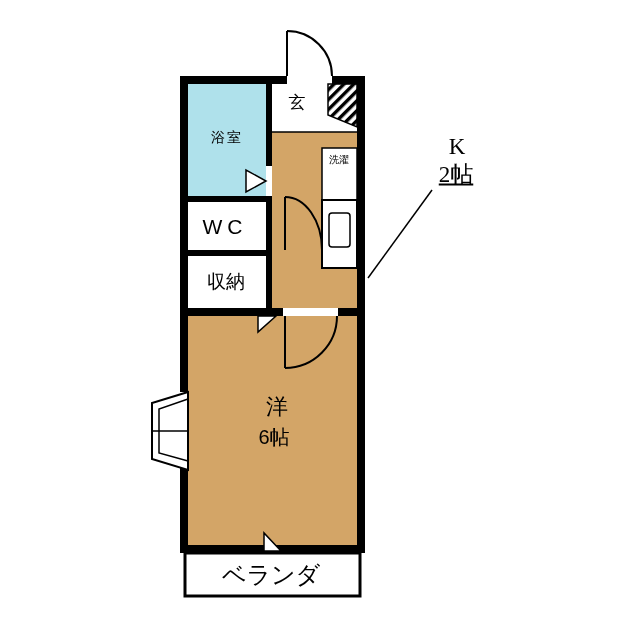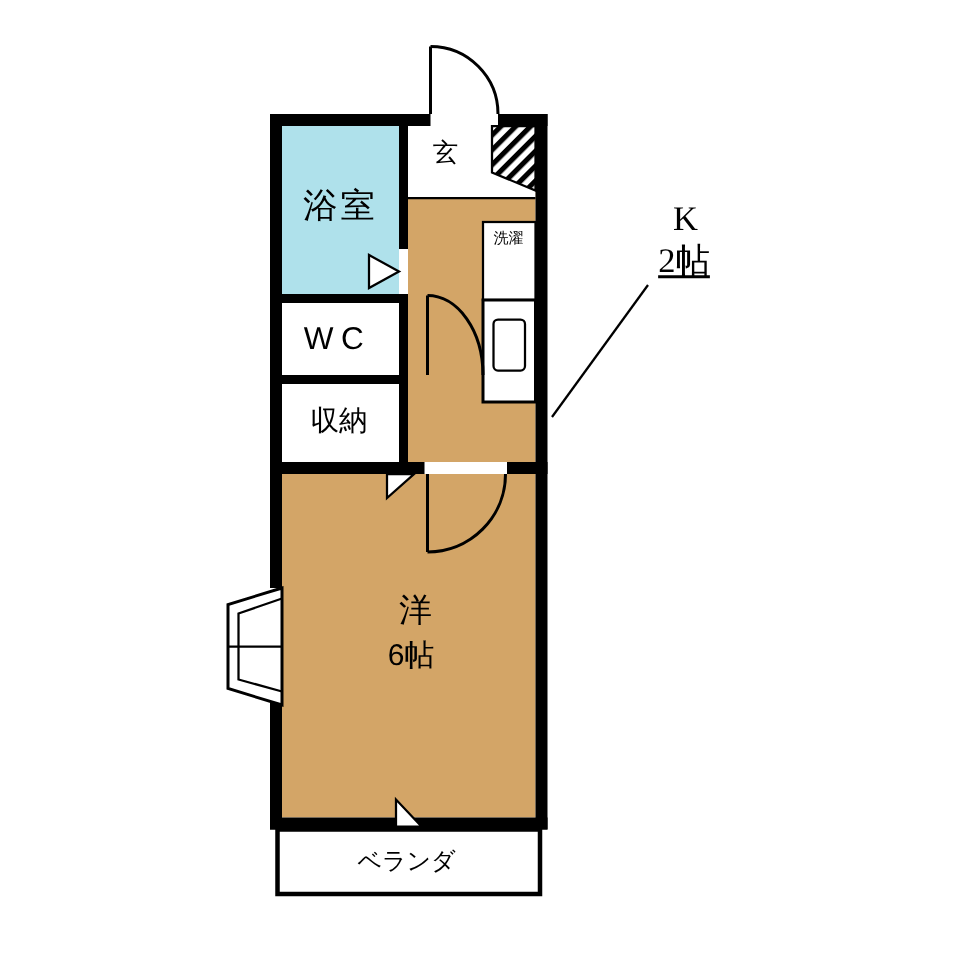--- a/index.html
+++ b/index.html
@@ -77,24 +77,24 @@
 
     <polygon points="246,170 246,192 266,181" fill="#ffffff" stroke="#000" stroke-width="1.5"></polygon>
     <polygon points="258,316 276,316 258,332" fill="#ffffff" stroke="#000" stroke-width="1.5"></polygon>
     <polygon points="264,533 264,551 281,551" fill="#ffffff" stroke="#000" stroke-width="1.5"></polygon>
 
     <rect x="185" y="553" width="175" height="43" fill="#ffffff" stroke="#000" stroke-width="3"></rect>
 
     <line x1="432" y1="190" x2="368" y2="278" stroke="#000" stroke-width="1.5"></line>
   </svg>
 
-  <div class="label" style="left:227px; top:137px; font-size:23px; letter-spacing:2px;">浴室</div>
+  <div class="label" style="left:227px; top:137px; font-size:14px; letter-spacing:2px;">浴室</div>
   <div class="label" style="left:225px; top:226px; font-size:21px; letter-spacing:5px;text-align:right;">WC</div>
   <div class="label" style="left:226px; top:281px; font-size:19px;text-align:center;">収納</div>
   <div class="label" style="left:297px; top:102px; font-size:17px;">玄</div>
   <div class="label" style="left:339px; top:161px; font-size:10px;font-family:Liberation Mono, monospace;">洗濯</div>
   <div class="label" style="left:277px; top:407px; font-size:22px;">洋</div>
   <div class="label" style="left:274px; top:437px; font-size:20px;">6帖</div>
-  <div class="label" style="left:271px; top:575px; font-size:16px;">ベランダ</div>
+  <div class="label" style="left:271px; top:575px; font-size:24px;">ベランダ</div>
   <div class="label serif" style="left:457px; top:146px; font-size:23px;">K</div>
   <div class="label serif" style="left:456px; top:174px; font-size:23px;text-decoration:underline;">2帖</div>
 
 </div>
 
 </body></html>

